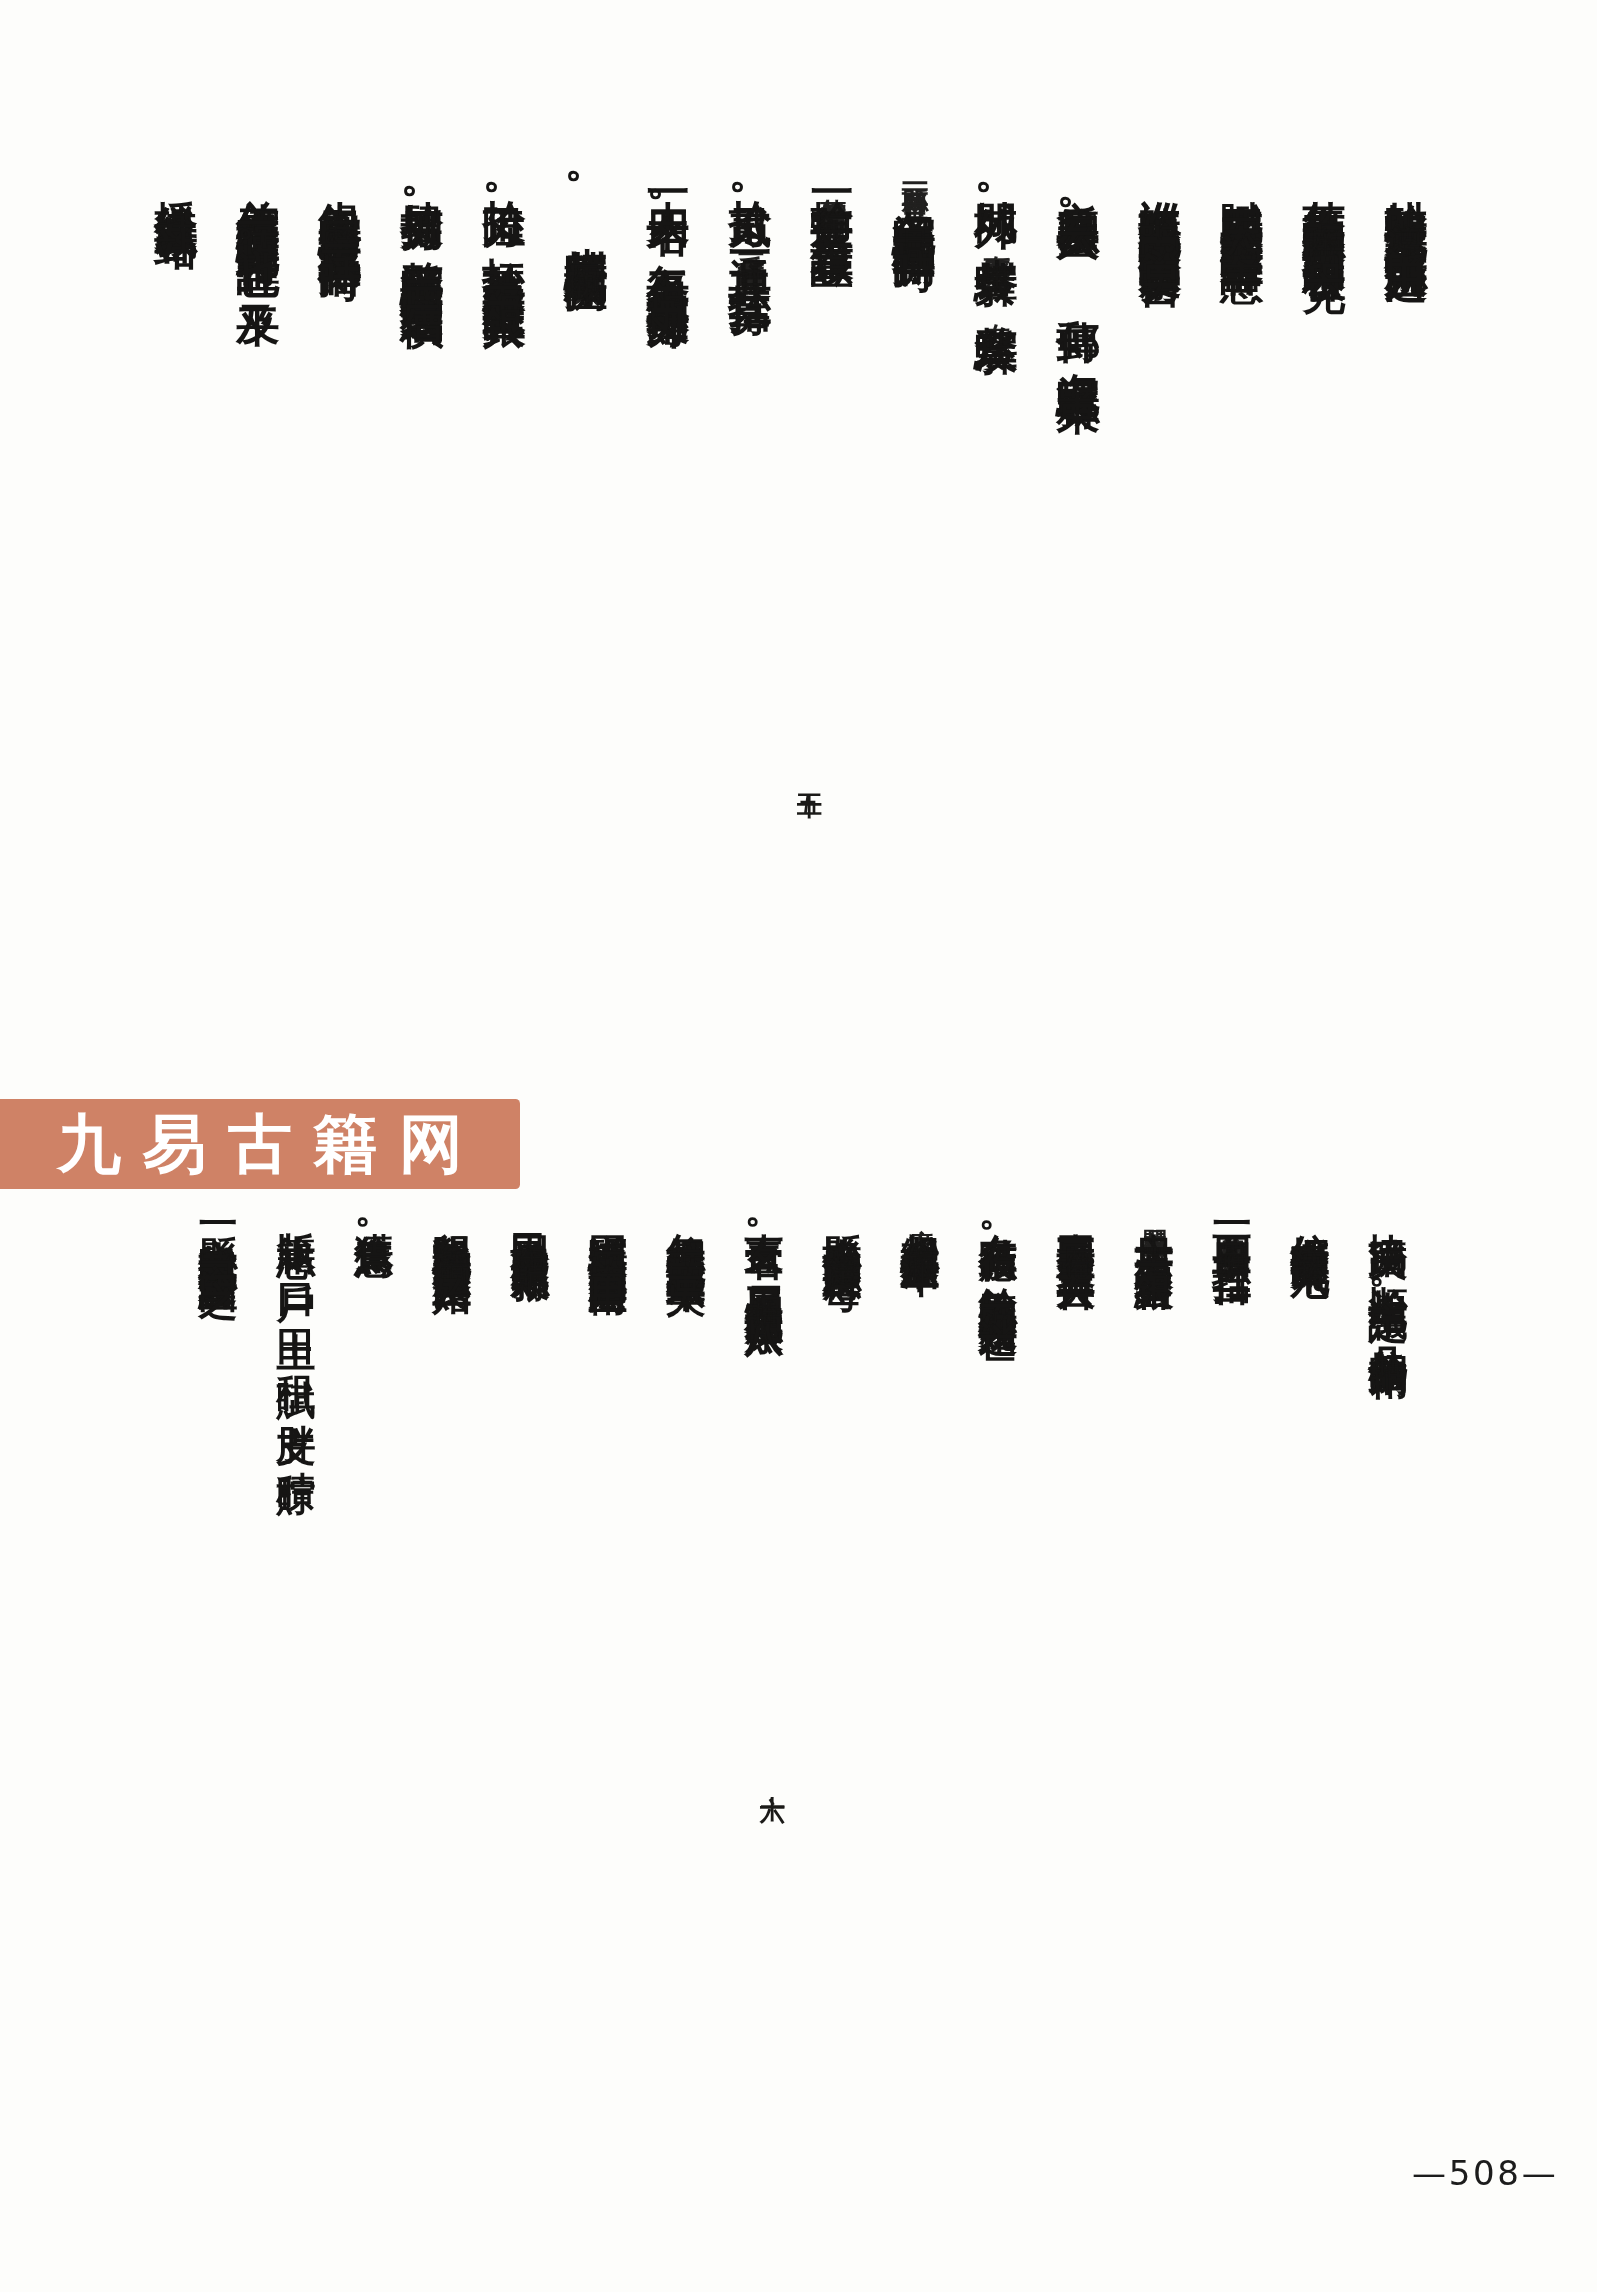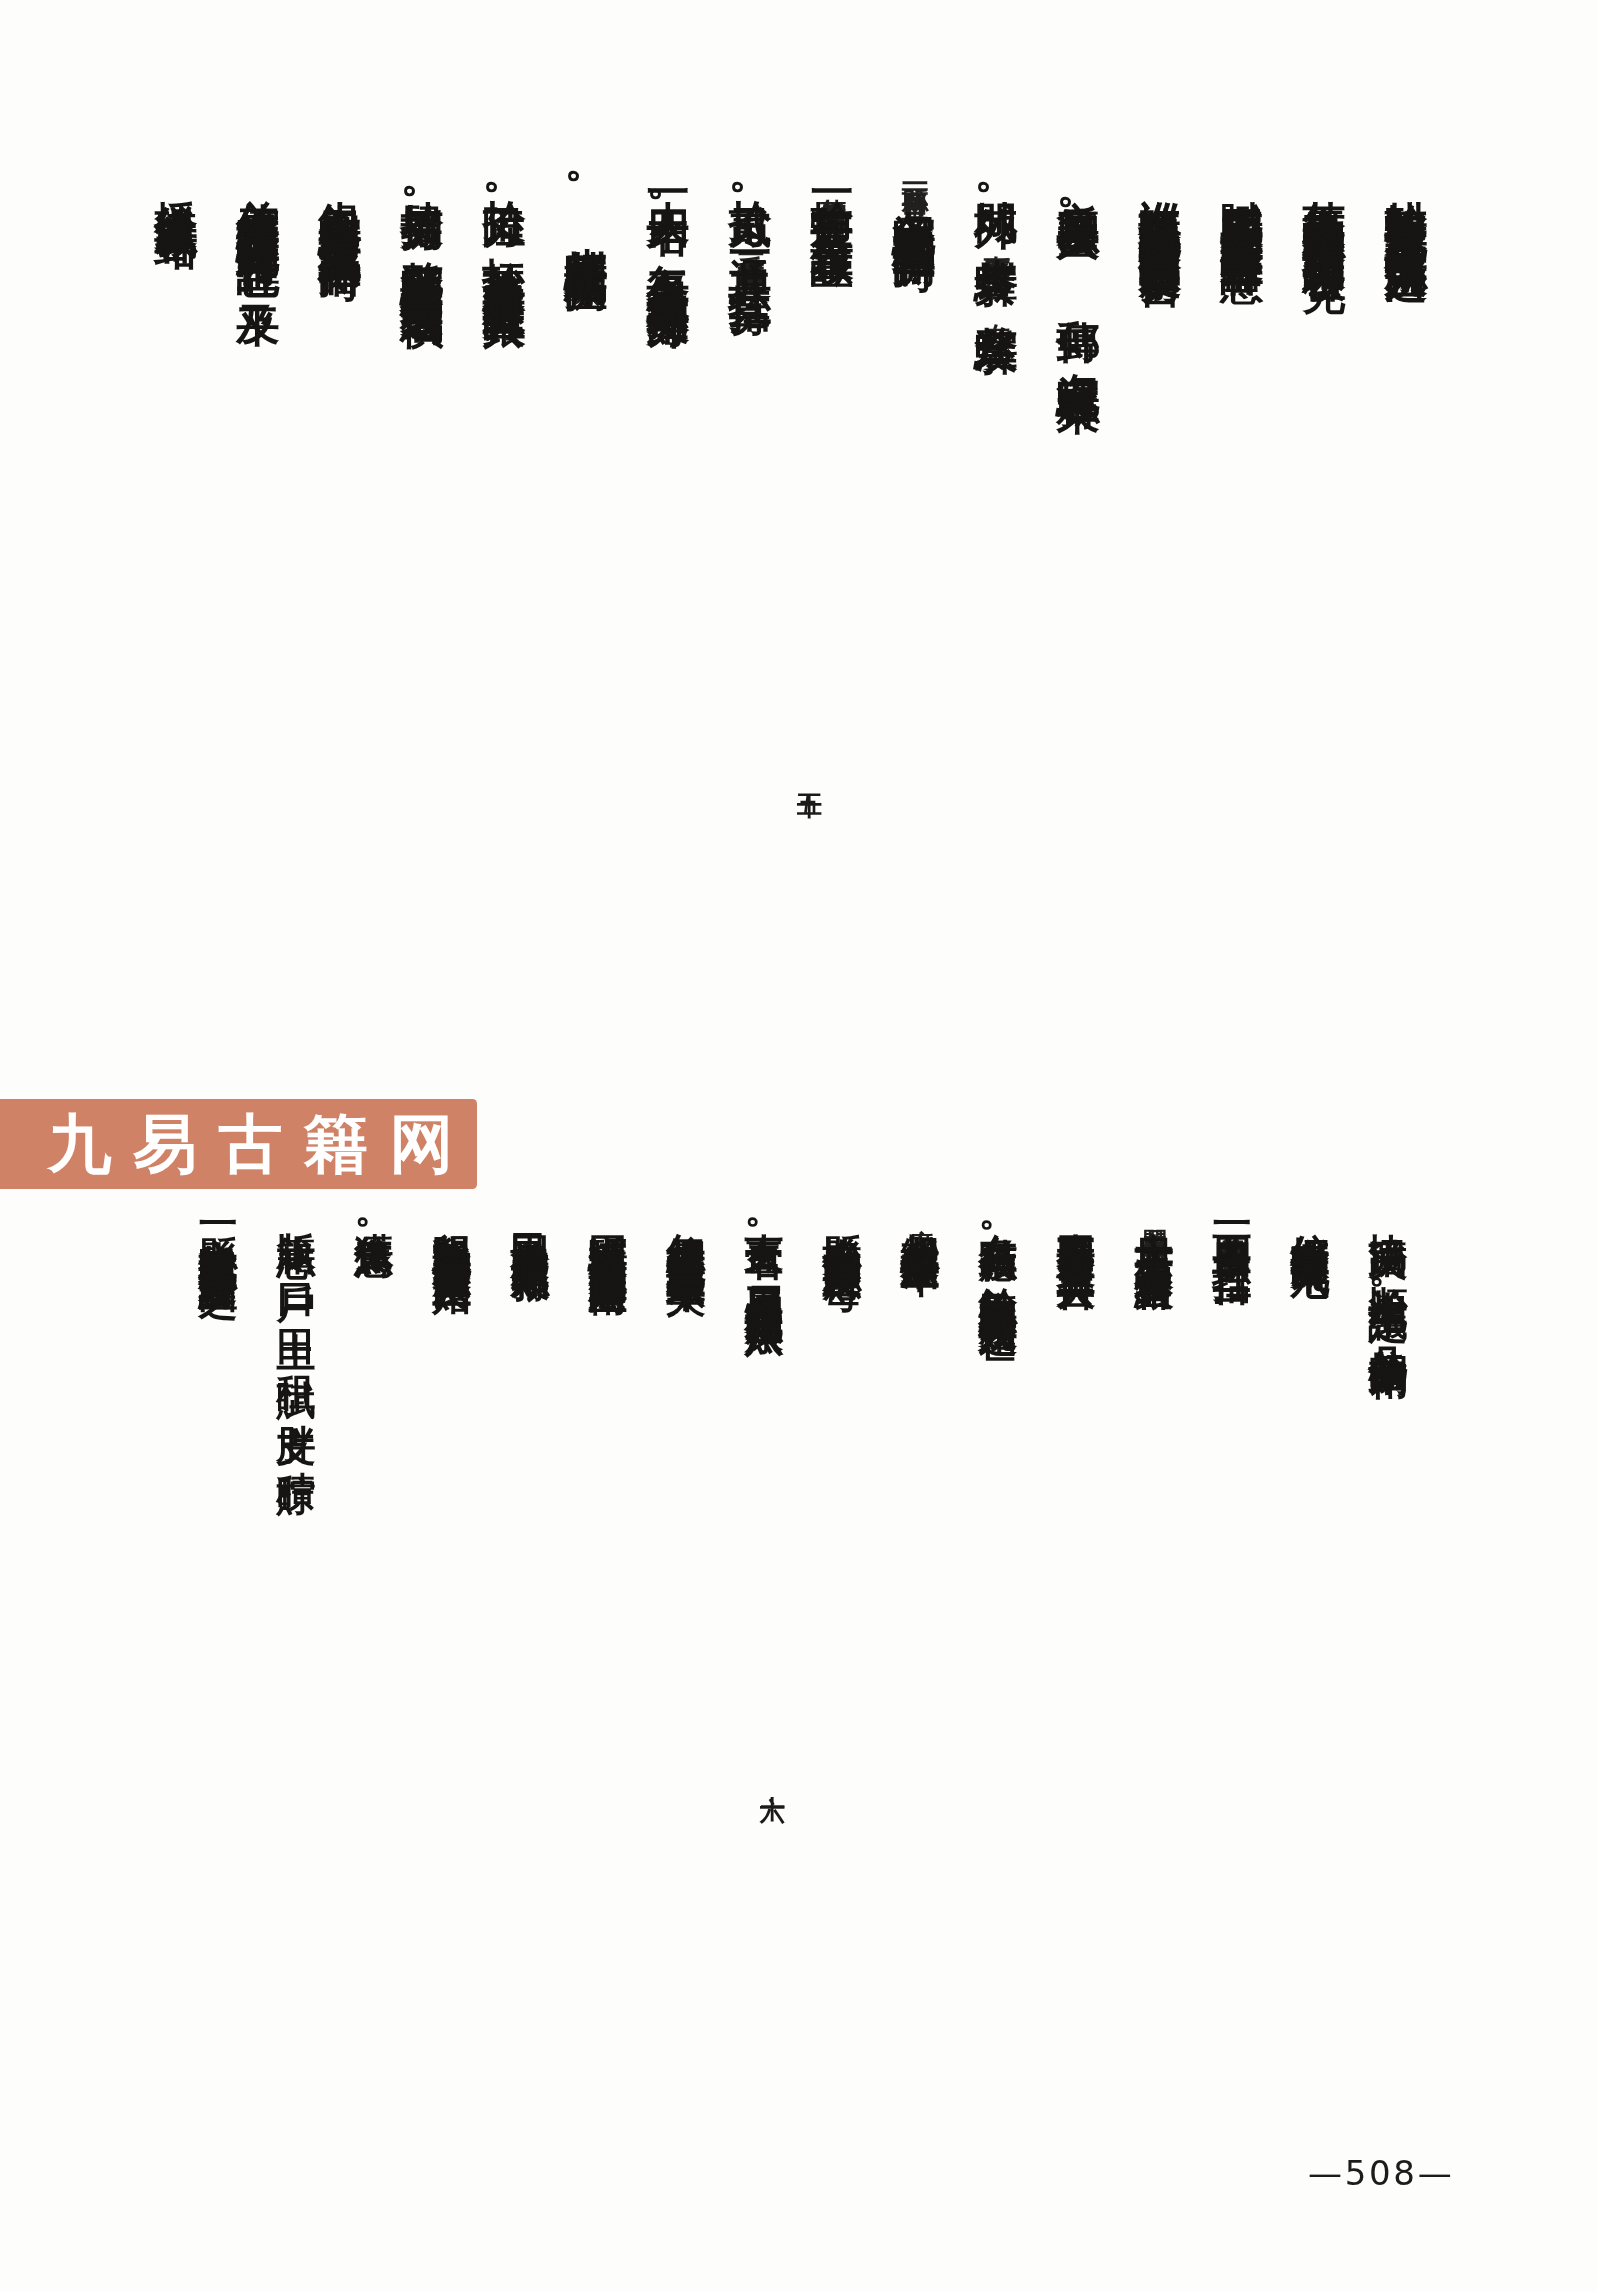--- a/index.html
+++ b/index.html
@@ -9,37 +9,36 @@
   }
   .block{
     position:absolute;writing-mode:vertical-rl;text-orientation:upright;
     font-weight:700;
   }
   .block .col{white-space:nowrap;}
   .block-top{top:166px;right:150px;height:972px;font-size:43px;letter-spacing:3.6px;line-height:82px;}
   .block-bottom{top:1202px;right:170px;height:878px;font-size:39px;letter-spacing:2.7px;line-height:78px;}
   .sm{font-size:0.62em;letter-spacing:1.8px;opacity:.95;}
   .watermark{
-    position:absolute;left:0;top:1099px;width:453px;height:90px;
+    position:absolute;left:0;top:1099px;width:520px;height:90px;
     display:flex;align-items:center;justify-content:center;
     border-radius:0 4.5px 4.5px 0;
-    padding-left:24px;
   }
   .watermark span{
     font-size:64px;font-weight:700;letter-spacing:21.5px;text-indent:21.5px;
     font-family:"DejaVu Serif","Liberation Serif",serif;
   }
   .folio{
     position:absolute;writing-mode:vertical-rl;text-orientation:upright;
     font-size:25px;font-weight:700;color:#1b1a18;letter-spacing:1.8px;
   }
   .folio-top{left:793px;top:772px;}
   .folio-bottom{left:756px;top:1775px;}
   .page-number{
-    position:absolute;left:1308px;top:2153px;
+    position:absolute;left:1412px;top:2153px;
     font-family:"DejaVu Sans","Liberation Sans",sans-serif;
     font-size:34px;color:#1c1c1c;letter-spacing:2.7px;white-space:nowrap;
   }
 </style>
 </head>
 <body>
 
 <div class="page">
 
   <div class="block block-top" id="top-block">

